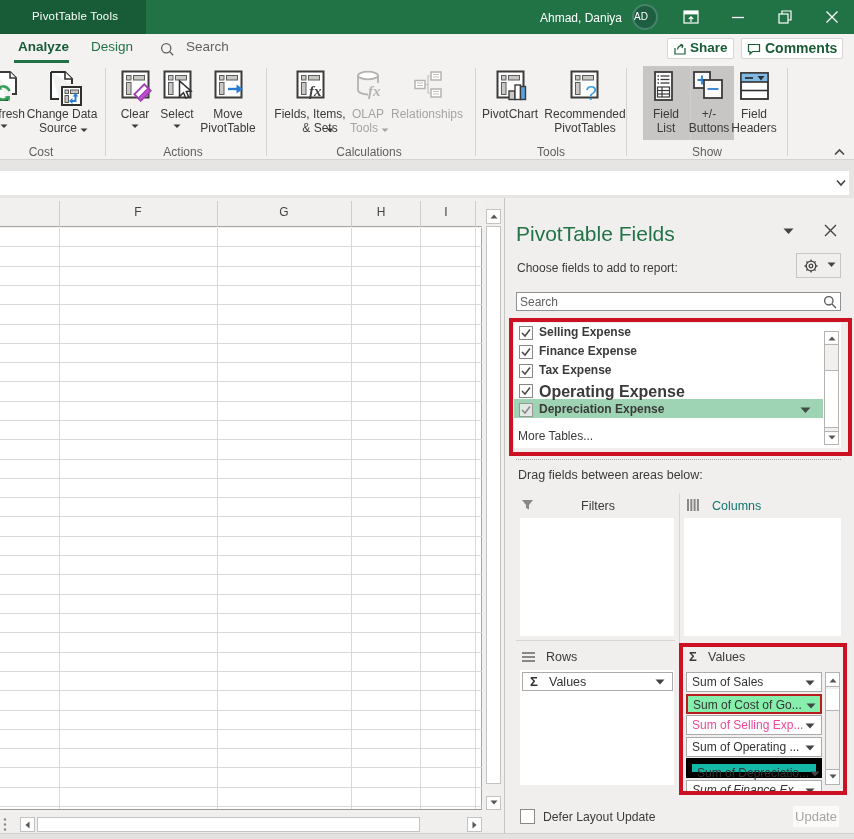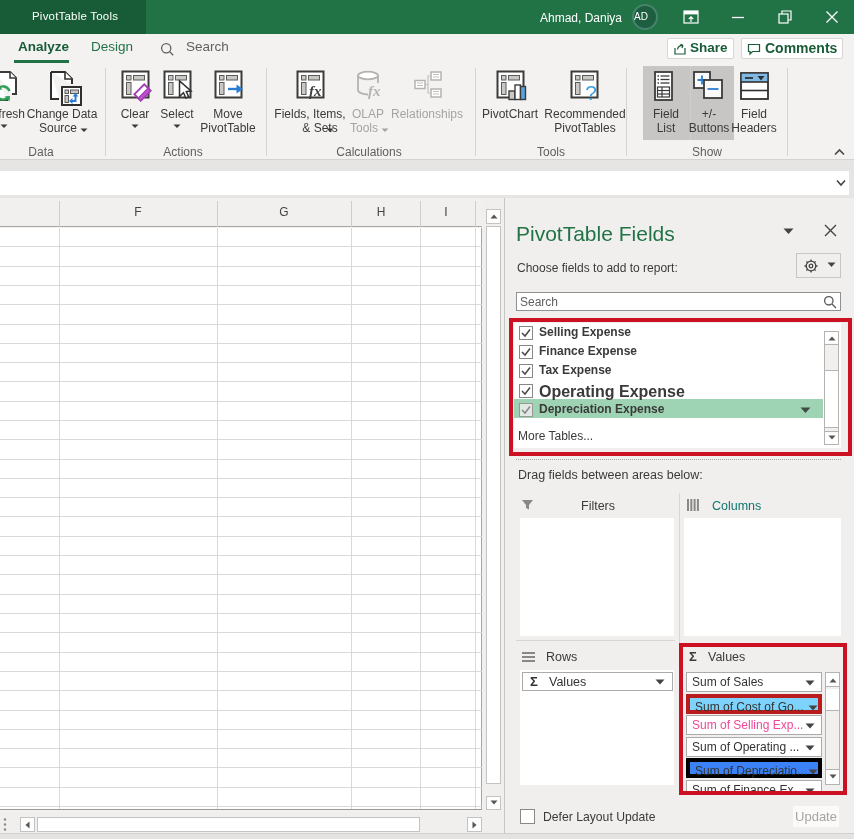--- a/index.html
+++ b/index.html
@@ -58,21 +58,21 @@
 <div class="abs" style="left:765px;top:40px;color:#185c37;font-size:14px;font-weight:600;">Comments</div>
 
 <div class="abs" id="ribbon" style="left:0;top:66px;width:854px;height:94px;background:#f4f2f1;border-bottom:1px solid #d5d3d1;overflow:hidden;">
 
   <div class="abs" style="left:105px;top:2px;width:1px;height:88px;background:#d5d3d1;"></div>
   <div class="abs" style="left:266px;top:2px;width:1px;height:88px;background:#d5d3d1;"></div>
   <div class="abs" style="left:475px;top:2px;width:1px;height:88px;background:#d5d3d1;"></div>
   <div class="abs" style="left:626px;top:2px;width:1px;height:88px;background:#d5d3d1;"></div>
   <div class="abs" style="left:787px;top:2px;width:1px;height:88px;background:#d5d3d1;"></div>
 
-  <div class="lbl ctr" style="left:41px;top:79px;color:#605e5c;">Data</div>
+  <div class="lbl ctr" style="left:41px;top:79px;color:#605e5c;">Cost</div>
   <div class="lbl ctr" style="left:183px;top:79px;color:#605e5c;">Actions</div>
   <div class="lbl ctr" style="left:369px;top:79px;color:#605e5c;">Calculations</div>
   <div class="lbl ctr" style="left:551px;top:79px;color:#605e5c;">Tools</div>
   <div class="lbl ctr" style="left:707px;top:79px;color:#605e5c;">Show</div>
 
   <svg class="abs" style="left:834px;top:82px;" width="11" height="8" viewBox="0 0 11 8">
     <path d="M1 6.5 L5.5 2 L10 6.5" fill="none" stroke="#4a4a4a" stroke-width="1.7"></path>
   </svg>
 
   <svg class="abs" style="left:-12px;top:4px;" width="34" height="34" viewBox="0 0 34 34">
@@ -460,46 +460,46 @@
 <div class="abs" style="left:689px;top:649px;color:#3b3a39;font-size:13px;font-weight:bold;">Σ</div>
 <div class="abs" style="left:708px;top:650px;color:#3b3a39;font-size:12.5px;">Values</div>
 
 <div class="abs" style="left:683px;top:647px;width:160px;height:144px;overflow:hidden;">
   <div class="abs" style="left:3px;top:25px;width:136px;height:20px;background:#fff;border:1px solid #ababab;">
     <div class="abs" style="left:5px;top:2px;color:#333;font-size:12px;white-space:nowrap;">Sum of Sales</div>
     <svg class="abs" style="left:118px;top:7px;" width="10" height="6" viewBox="0 0 10 6">
         <path d="M0.5 0.5 L5 5.5 L9.5 0.5" fill="#444"></path>
       </svg>
   </div>
-  <div class="abs" style="left:3px;top:46.5px;width:136px;height:20px;background:#7dd3fc;border:4px solid #b91c1c;">
+  <div class="abs" style="left:3px;top:46.5px;width:136px;height:20px;background:#86efac;border:2px solid #b91c1c;">
     <div class="abs" style="left:5px;top:2px;color:#333;font-size:12px;white-space:nowrap;">Sum of Cost of Go...</div>
     <svg class="abs" style="left:118px;top:7px;" width="10" height="6" viewBox="0 0 10 6">
         <path d="M0.5 0.5 L5 5.5 L9.5 0.5" fill="#444"></path>
       </svg>
   </div>
   <div class="abs" style="left:3px;top:68px;width:136px;height:20px;background:#fff;border:1px solid #ababab;">
     <div class="abs" style="left:5px;top:2px;color:#ec4899;font-size:12px;white-space:nowrap;">Sum of Selling Exp...</div>
     <svg class="abs" style="left:118px;top:7px;" width="10" height="6" viewBox="0 0 10 6">
         <path d="M0.5 0.5 L5 5.5 L9.5 0.5" fill="#444"></path>
       </svg>
   </div>
   <div class="abs" style="left:3px;top:89.5px;width:136px;height:20px;background:#fff;border:1px solid #ababab;">
     <div class="abs" style="left:5px;top:2px;color:#333;font-size:12px;white-space:nowrap;">Sum of Operating ...</div>
     <svg class="abs" style="left:118px;top:7px;" width="10" height="6" viewBox="0 0 10 6">
         <path d="M0.5 0.5 L5 5.5 L9.5 0.5" fill="#444"></path>
       </svg>
   </div>
-  <div class="abs" style="left:3px;top:111px;width:136px;height:20px;background:#3b82f6;border:4px solid #000000;">
+  <div class="abs" style="left:3px;top:111px;width:136px;height:20px;background:#14b8a6;border:6px solid #000000;">
     <div class="abs" style="left:5px;top:2px;color:#333;font-size:12px;white-space:nowrap;">Sum of Depreciatio...</div>
     <svg class="abs" style="left:118px;top:7px;" width="10" height="6" viewBox="0 0 10 6">
         <path d="M0.5 0.5 L5 5.5 L9.5 0.5" fill="#444"></path>
       </svg>
   </div>
   <div class="abs" style="left:3px;top:132.5px;width:136px;height:20px;background:#fff;border:1px solid #ababab;">
-    <div class="abs" style="left:5px;top:2px;color:#333;font-size:12px;white-space:nowrap;">Sum of Finance Ex</div>
+    <div class="abs" style="left:5px;top:2px;color:#333;font-size:12px;white-space:nowrap;font-style:italic;">Sum of Finance Ex</div>
     <svg class="abs" style="left:118px;top:7px;" width="10" height="6" viewBox="0 0 10 6">
         <path d="M0.5 0.5 L5 5.5 L9.5 0.5" fill="#444"></path>
       </svg>
   </div>
 </div>
 
 <div class="abs" style="left:825px;top:672px;width:15px;height:113px;background:#f1f0ef;border:1px solid #b5b3b1;">
   <div class="abs" style="left:0;top:0;width:13px;height:14px;background:#fff;border-bottom:1px solid #b5b3b1;"></div>
   <svg class="abs" style="left:3px;top:5px;" width="8" height="5" viewBox="0 0 8 5">
       <path d="M0.5 4.5 L4 0.5 L7.5 4.5 Z" fill="#555"></path>

